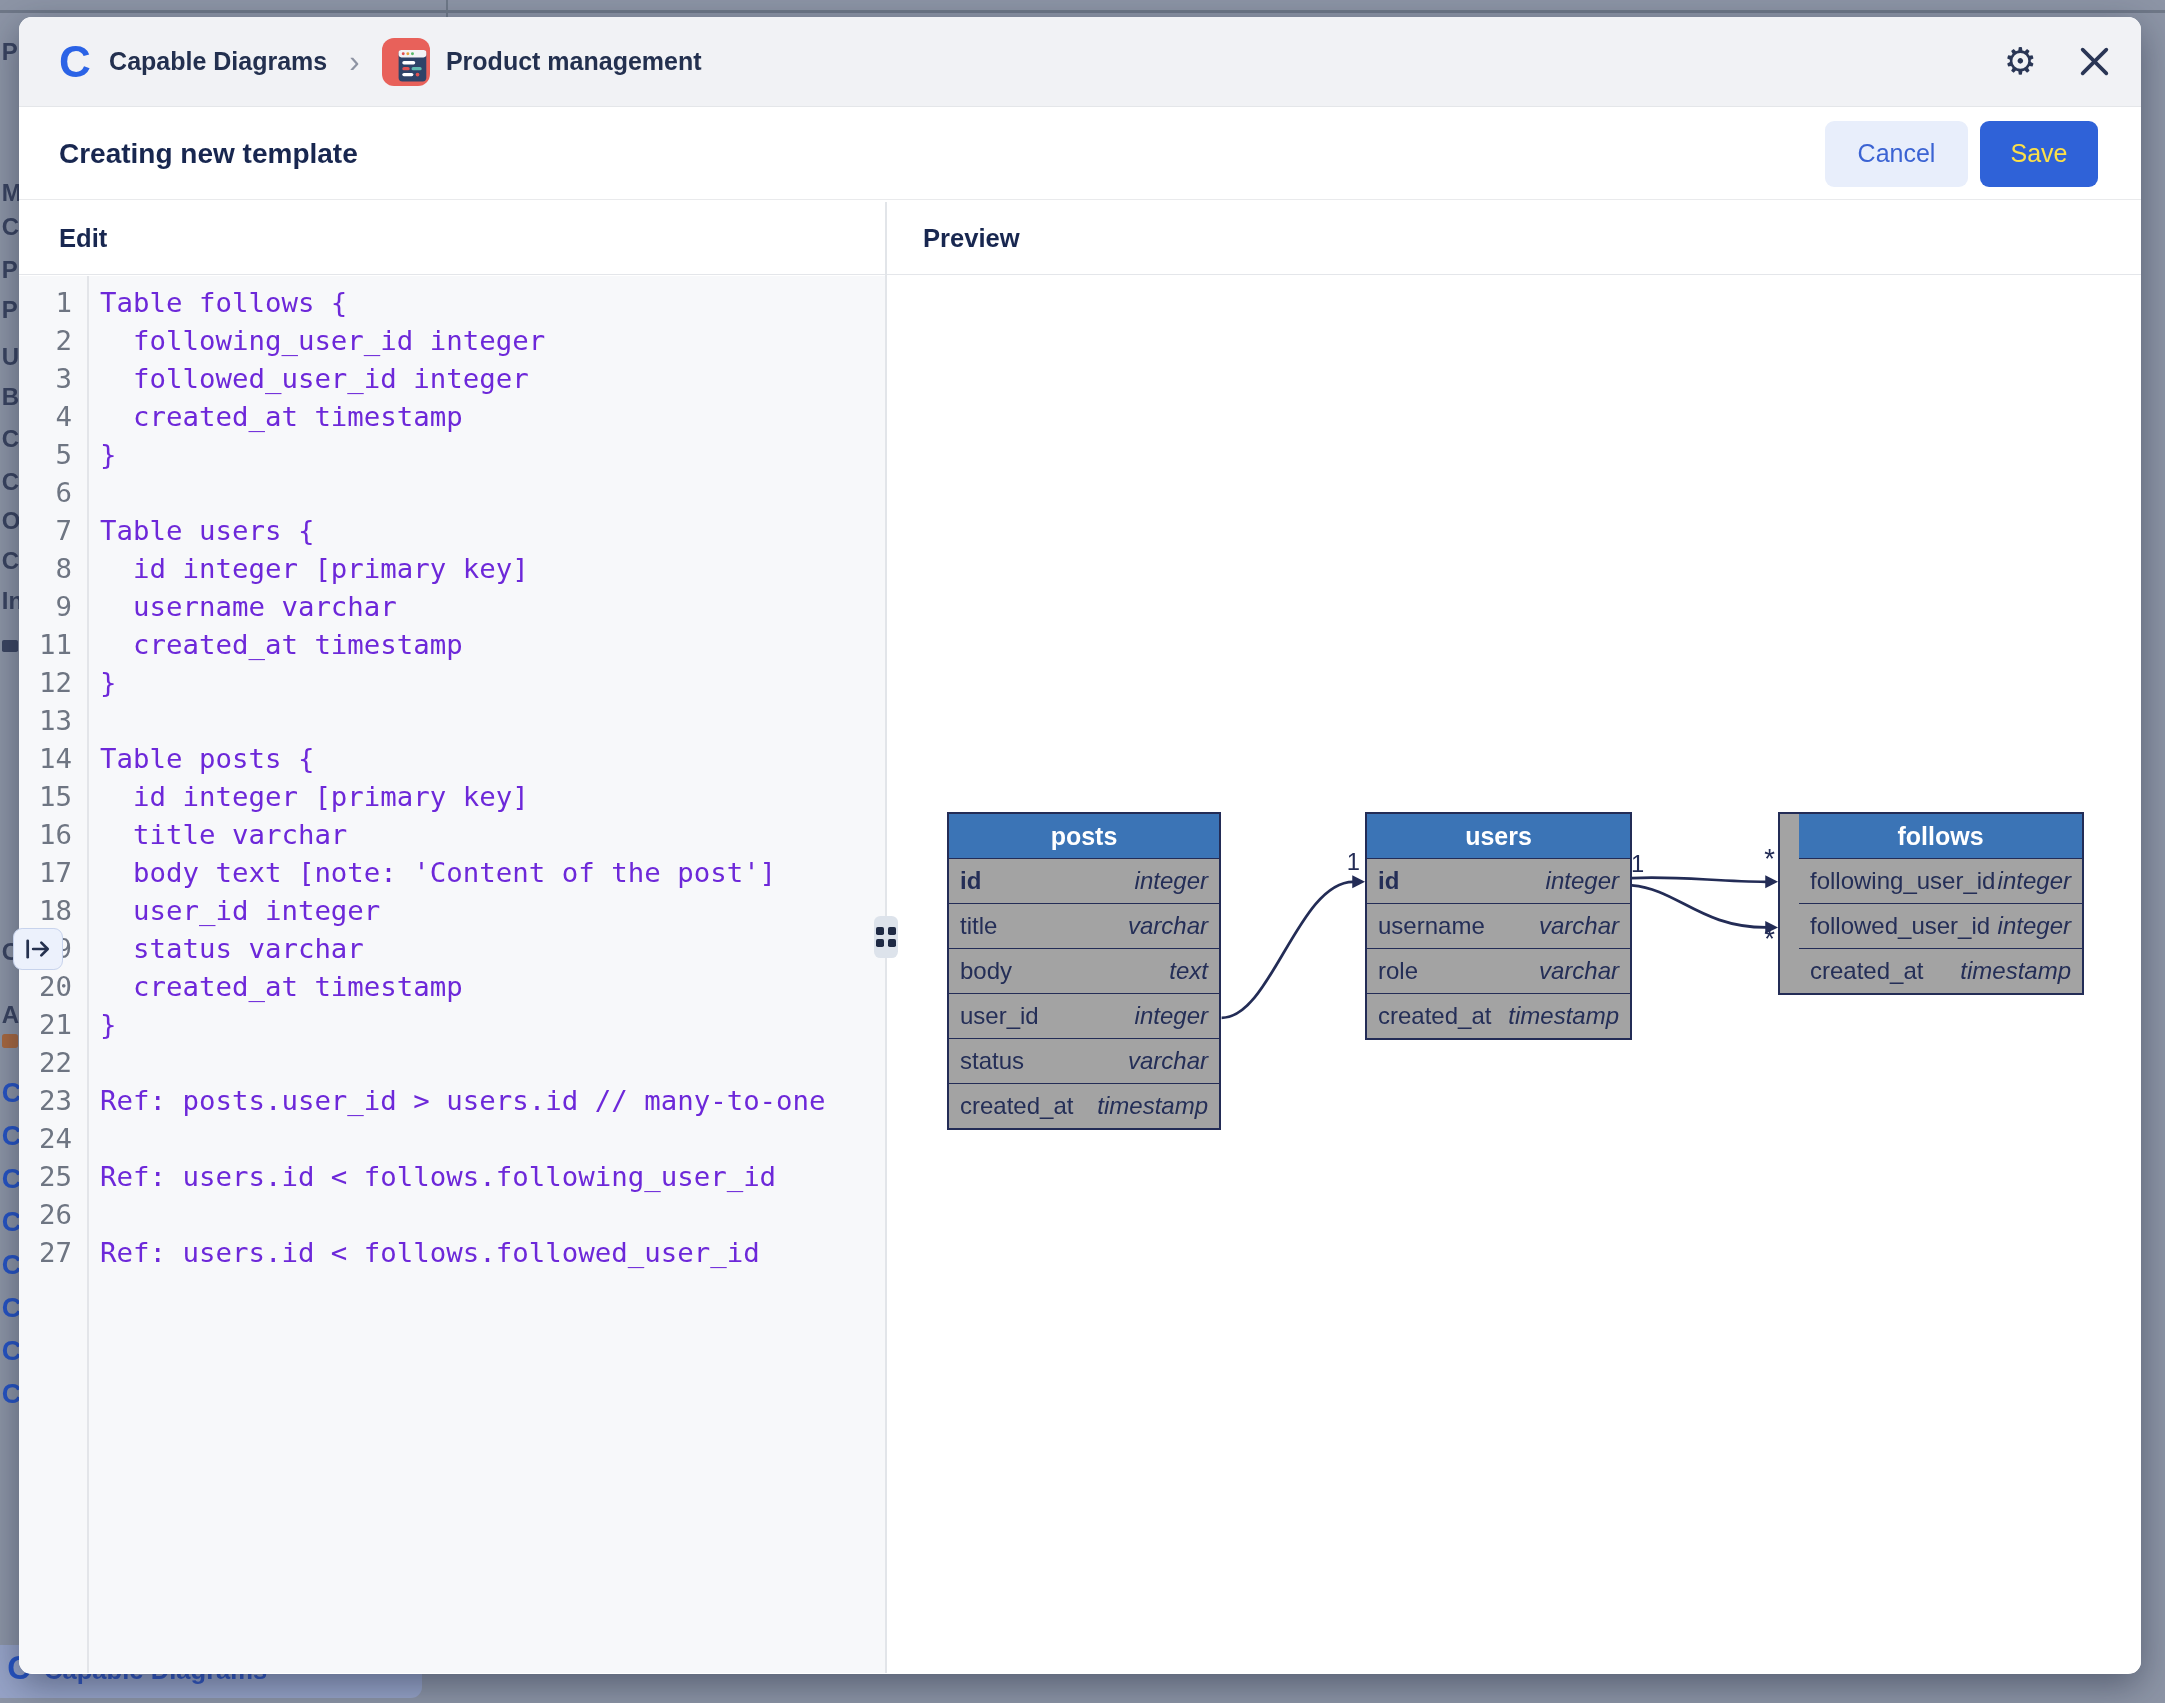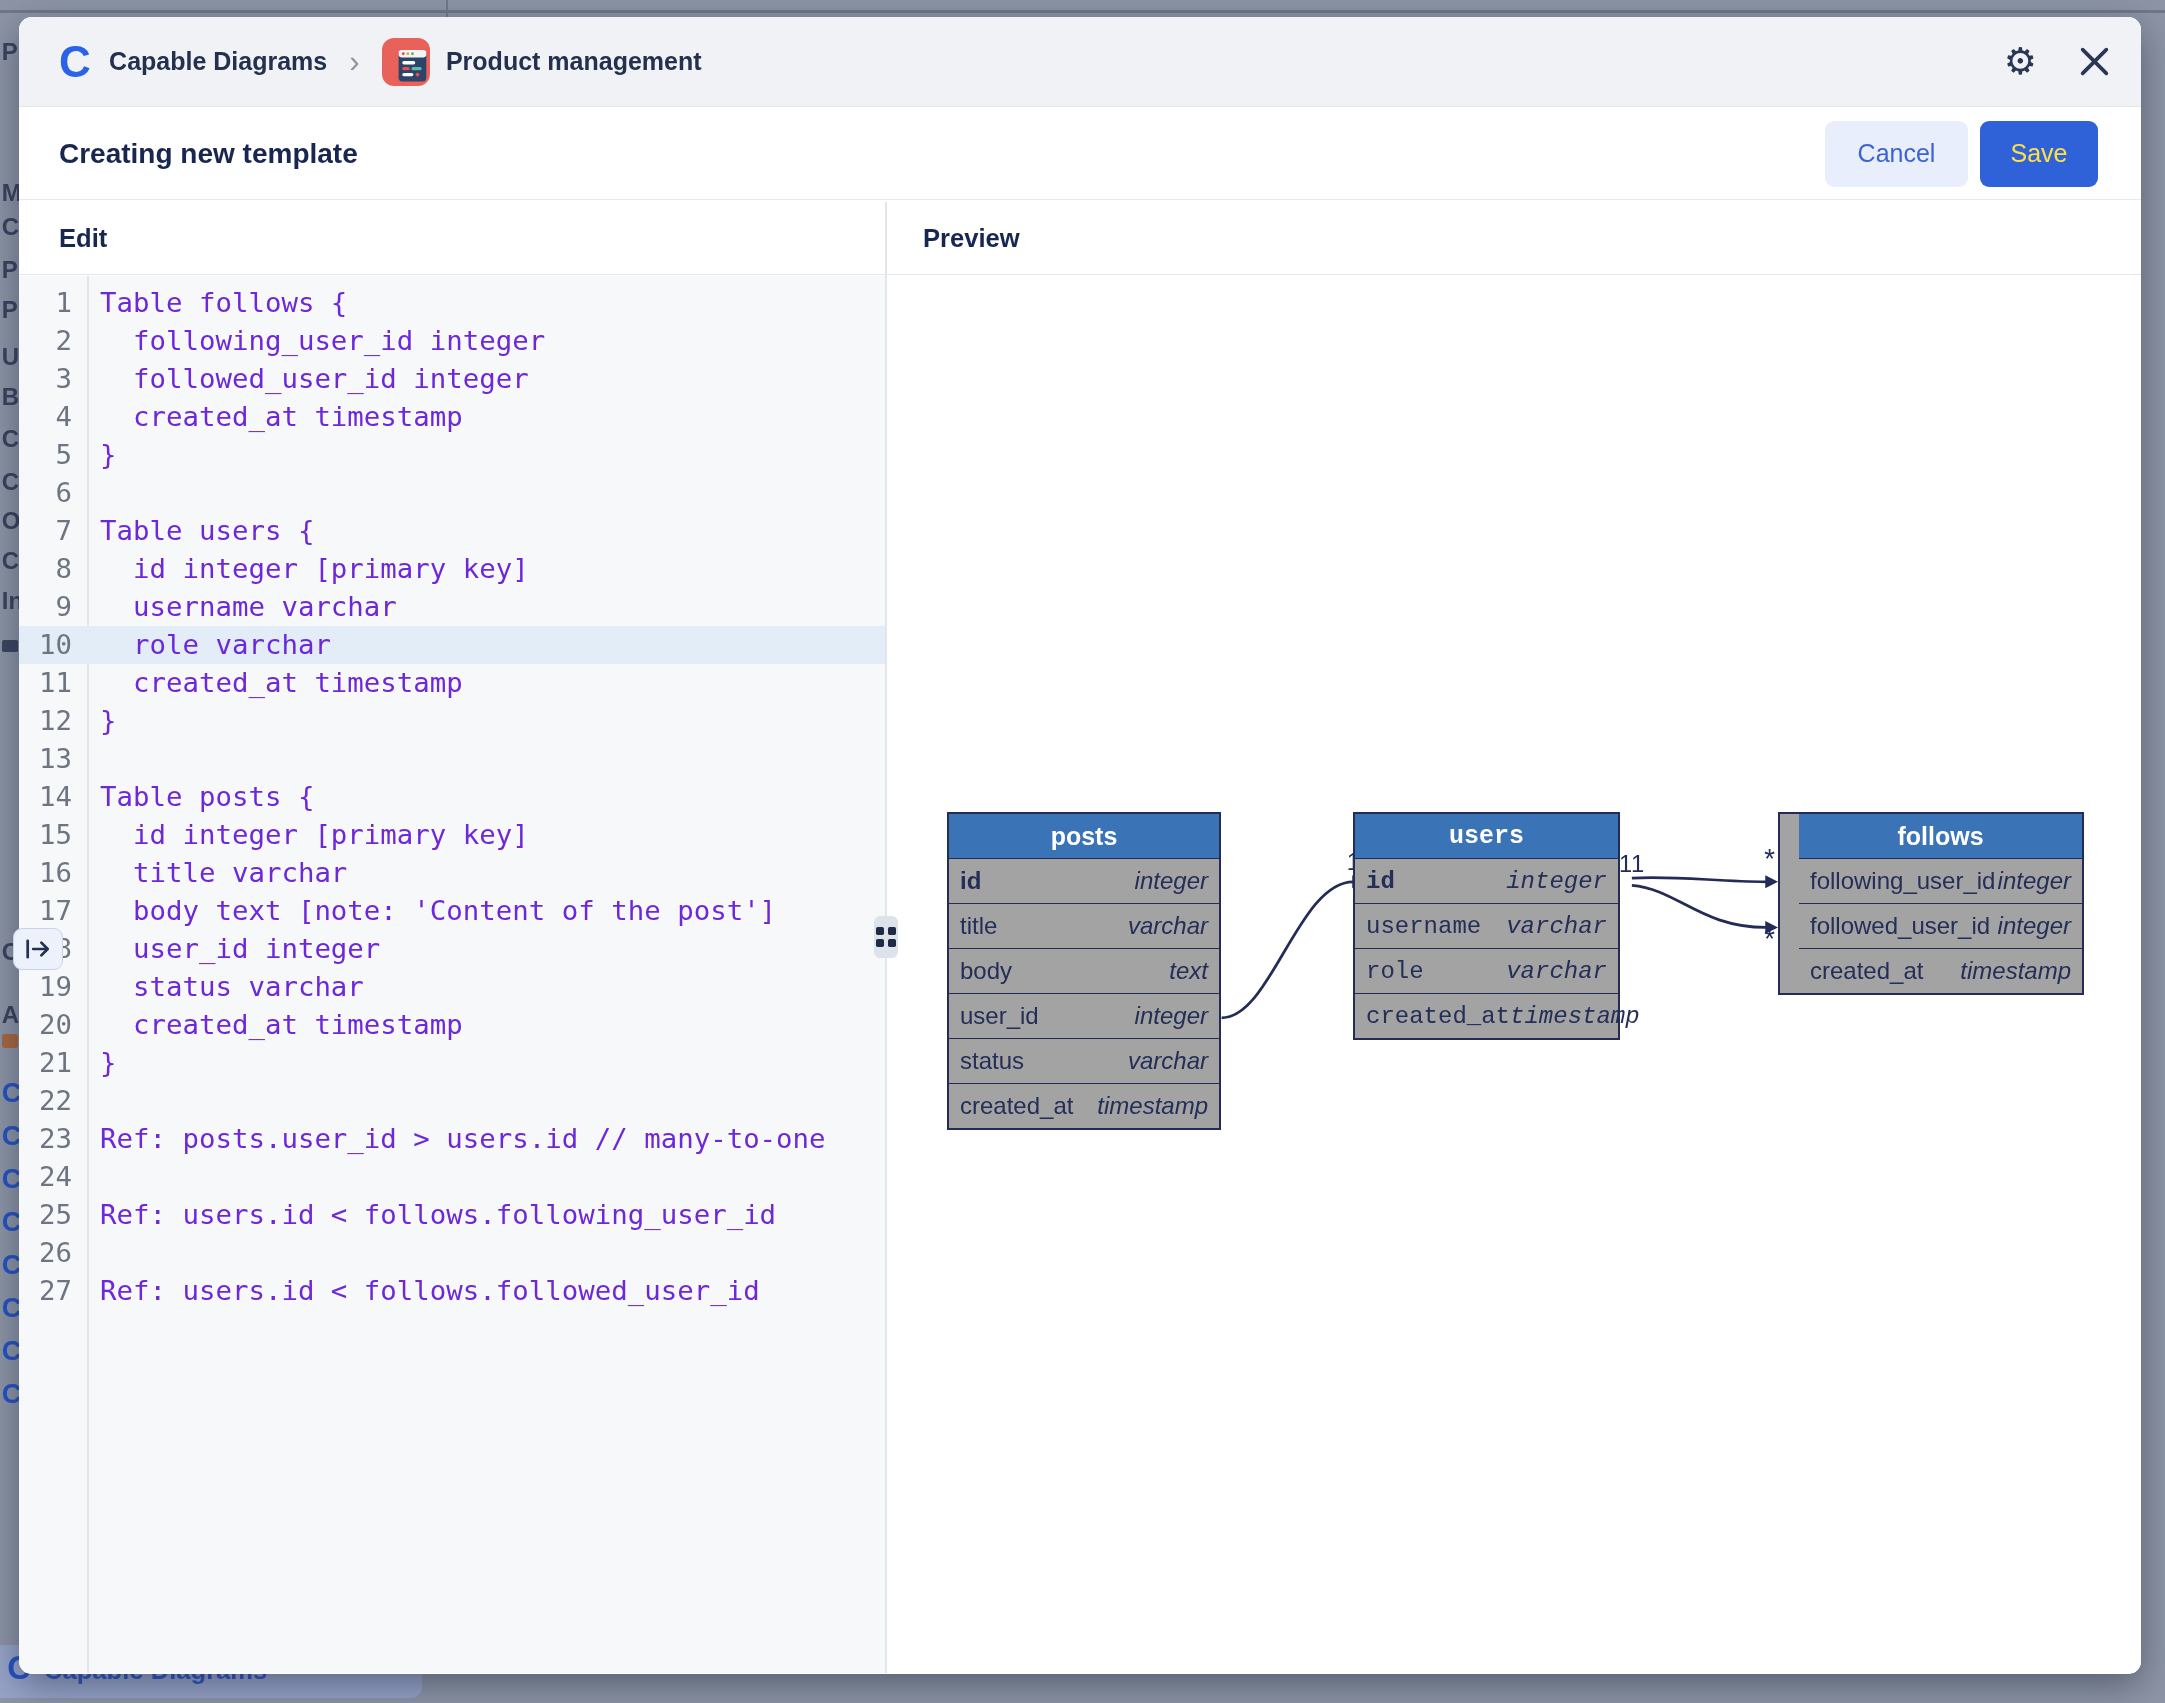--- a/index.html
+++ b/index.html
@@ -164,21 +164,20 @@
         <div class="code-lines">
             <div class="code-line"><span class="ln-num">1</span><span class="ln-code">Table follows {</span></div>
             <div class="code-line"><span class="ln-num">2</span><span class="ln-code">  following_user_id integer</span></div>
             <div class="code-line"><span class="ln-num">3</span><span class="ln-code">  followed_user_id integer</span></div>
             <div class="code-line"><span class="ln-num">4</span><span class="ln-code">  created_at timestamp</span></div>
             <div class="code-line"><span class="ln-num">5</span><span class="ln-code">}</span></div>
             <div class="code-line"><span class="ln-num">6</span><span class="ln-code"></span></div>
             <div class="code-line"><span class="ln-num">7</span><span class="ln-code">Table users {</span></div>
             <div class="code-line"><span class="ln-num">8</span><span class="ln-code">  id integer [primary key]</span></div>
             <div class="code-line"><span class="ln-num">9</span><span class="ln-code">  username varchar</span></div>
-            <div class="code-line hl"><span class="ln-num">10</span><span class="ln-code">  role varchar</span></div>
             <div class="code-line"><span class="ln-num">11</span><span class="ln-code">  created_at timestamp</span></div>
             <div class="code-line"><span class="ln-num">12</span><span class="ln-code">}</span></div>
             <div class="code-line"><span class="ln-num">13</span><span class="ln-code"></span></div>
             <div class="code-line"><span class="ln-num">14</span><span class="ln-code">Table posts {</span></div>
             <div class="code-line"><span class="ln-num">15</span><span class="ln-code">  id integer [primary key]</span></div>
             <div class="code-line"><span class="ln-num">16</span><span class="ln-code">  title varchar</span></div>
             <div class="code-line"><span class="ln-num">17</span><span class="ln-code">  body text [note: 'Content of the post']</span></div>
             <div class="code-line"><span class="ln-num">18</span><span class="ln-code">  user_id integer</span></div>
             <div class="code-line"><span class="ln-num">19</span><span class="ln-code">  status varchar</span></div>
             <div class="code-line"><span class="ln-num">20</span><span class="ln-code">  created_at timestamp</span></div>
@@ -226,21 +225,21 @@
             </div>
             <div class="db-row">
               <span class="db-field">status</span>
               <span class="db-type">varchar</span>
             </div>
             <div class="db-row">
               <span class="db-field">created_at</span>
               <span class="db-type">timestamp</span>
             </div>
           </div>
-          <div class="db-table" style="left: 466px; top: 536px; width: 267px; font-family: Liberation Mono, monospace;">
+          <div class="db-table" style="left: 478px; top: 536px; width: 267px;">
             <div class="db-header">users</div>
             <div class="db-row">
               <span class="db-field pk">id</span>
               <span class="db-type">integer</span>
             </div>
             <div class="db-row">
               <span class="db-field">username</span>
               <span class="db-type">varchar</span>
             </div>
             <div class="db-row">

